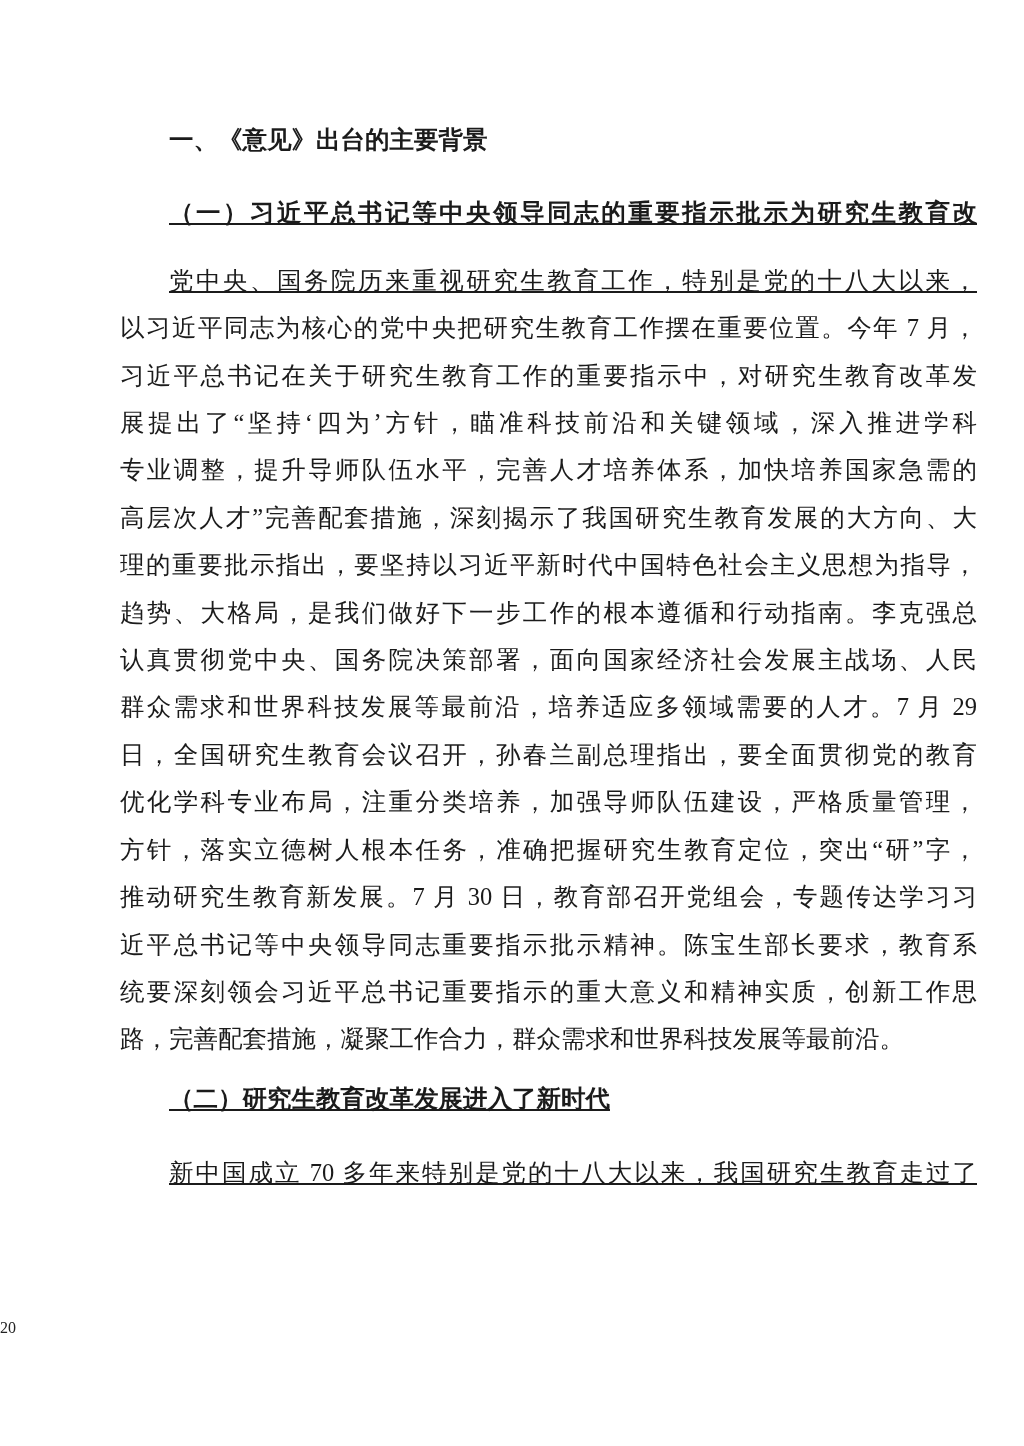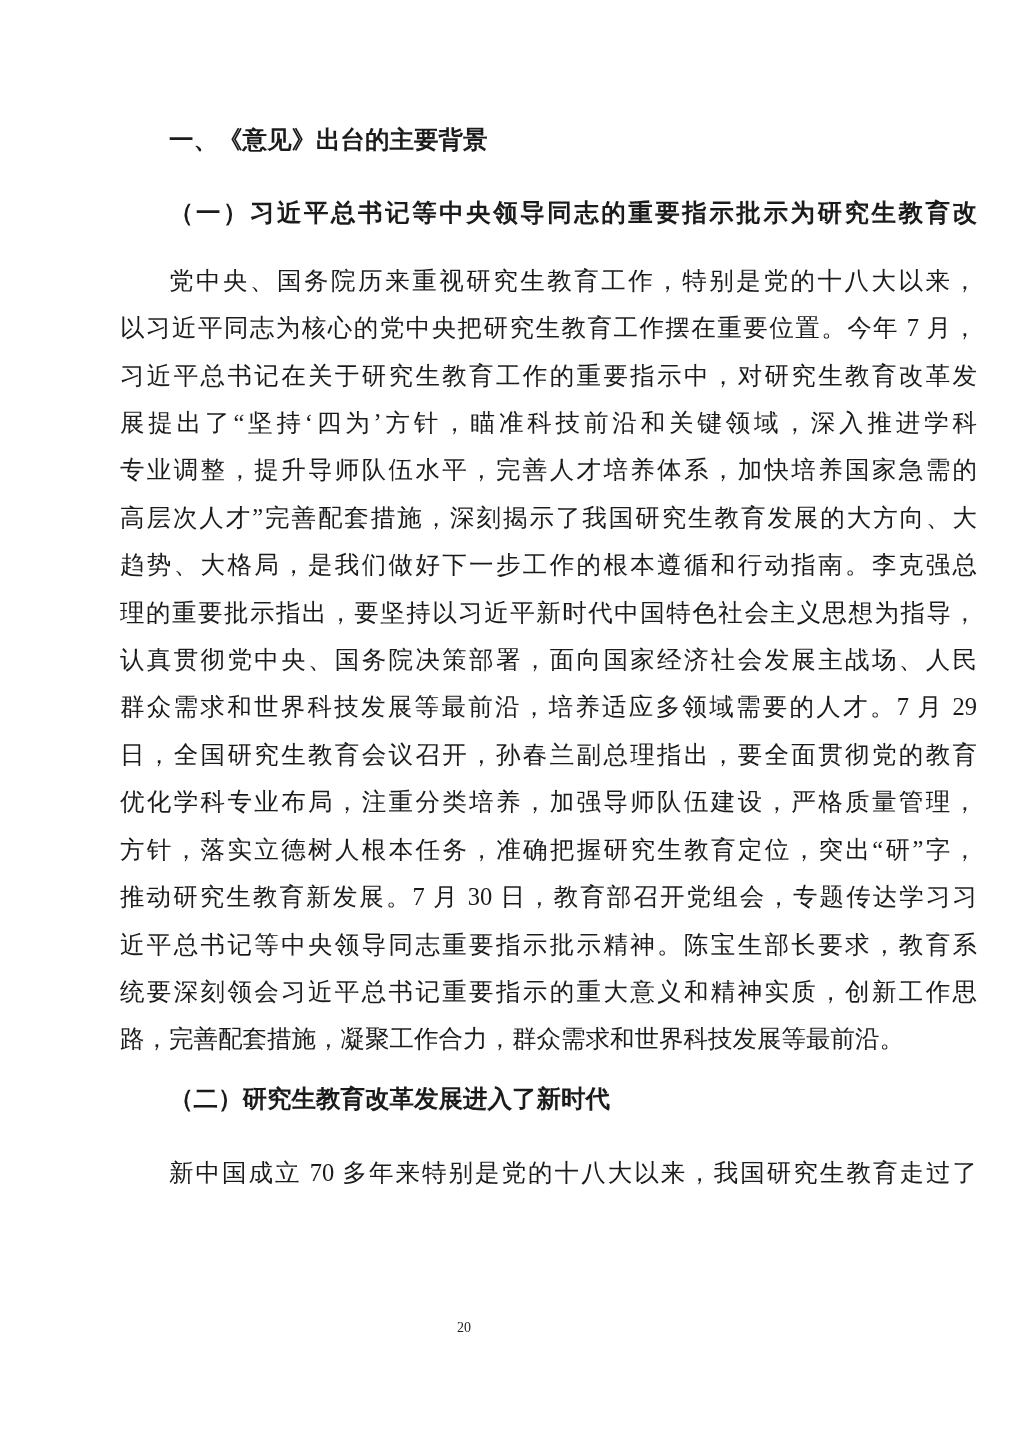--- a/index.html
+++ b/index.html
@@ -26,34 +26,33 @@
     margin: 0;
     white-space: nowrap;
   }
   .lines .line {
     font-size: 24.5px;
     line-height: 47.4px;
     text-align: justify;
     text-align-last: justify;
     text-justify: inter-character;
   }
-  .lines .line.first { text-indent: 2em; }
+  .lines .line.first { text-indent: 2em; text-decoration: underline; }
   .lines .line.last  { text-align-last: left; }
   .subheading .line  { font-weight: 700; }
   .subheading-1 { margin-top: 26px; }
   .paragraph-1  { margin-top: 20px; }
   .subheading-2 { margin-top: 12px; }
   .paragraph-2  { margin-top: 27px; }
   .page-number {
     position: absolute;
     top: 1316px;
     left: 0;
     width: 928px;
-    text-align: center;
-    font-size: 14px;
+    font-size: 16px;
     line-height: 24px;
     color: #222222;
   }
 </style>
 </head>
 <body>
 
 <div class="page">
 
   <div class="chapter-heading">一、《意见》出台的主要背景</div>
@@ -62,22 +61,22 @@
       <div class="line first">（一）习近平总书记等中央领导同志的重要指示批示为研究生教育改</div>
     </div>
 
   <div class="lines paragraph-1">
       <div class="line first">党中央、国务院历来重视研究生教育工作，特别是党的十八大以来，</div>
       <div class="line">以习近平同志为核心的党中央把研究生教育工作摆在重要位置。今年 7 月，</div>
       <div class="line">习近平总书记在关于研究生教育工作的重要指示中，对研究生教育改革发</div>
       <div class="line">展提出了“坚持‘四为’方针，瞄准科技前沿和关键领域，深入推进学科</div>
       <div class="line">专业调整，提升导师队伍水平，完善人才培养体系，加快培养国家急需的</div>
       <div class="line">高层次人才”完善配套措施，深刻揭示了我国研究生教育发展的大方向、大</div>
+      <div class="line">理的重要批示指出，要坚持以习近平新时代中国特色社会主义思想为指导，</div>
       <div class="line">趋势、大格局，是我们做好下一步工作的根本遵循和行动指南。李克强总</div>
-      <div class="line">理的重要批示指出，要坚持以习近平新时代中国特色社会主义思想为指导，</div>
       <div class="line">认真贯彻党中央、国务院决策部署，面向国家经济社会发展主战场、人民</div>
       <div class="line">群众需求和世界科技发展等最前沿，培养适应多领域需要的人才。7 月 29</div>
       <div class="line">日，全国研究生教育会议召开，孙春兰副总理指出，要全面贯彻党的教育</div>
       <div class="line">优化学科专业布局，注重分类培养，加强导师队伍建设，严格质量管理，</div>
       <div class="line">方针，落实立德树人根本任务，准确把握研究生教育定位，突出“研”字，</div>
       <div class="line">推动研究生教育新发展。7 月 30 日，教育部召开党组会，专题传达学习习</div>
       <div class="line">近平总书记等中央领导同志重要指示批示精神。陈宝生部长要求，教育系</div>
       <div class="line">统要深刻领会习近平总书记重要指示的重大意义和精神实质，创新工作思</div>
       <div class="line last">路，完善配套措施，凝聚工作合力，群众需求和世界科技发展等最前沿。</div>
     </div>

